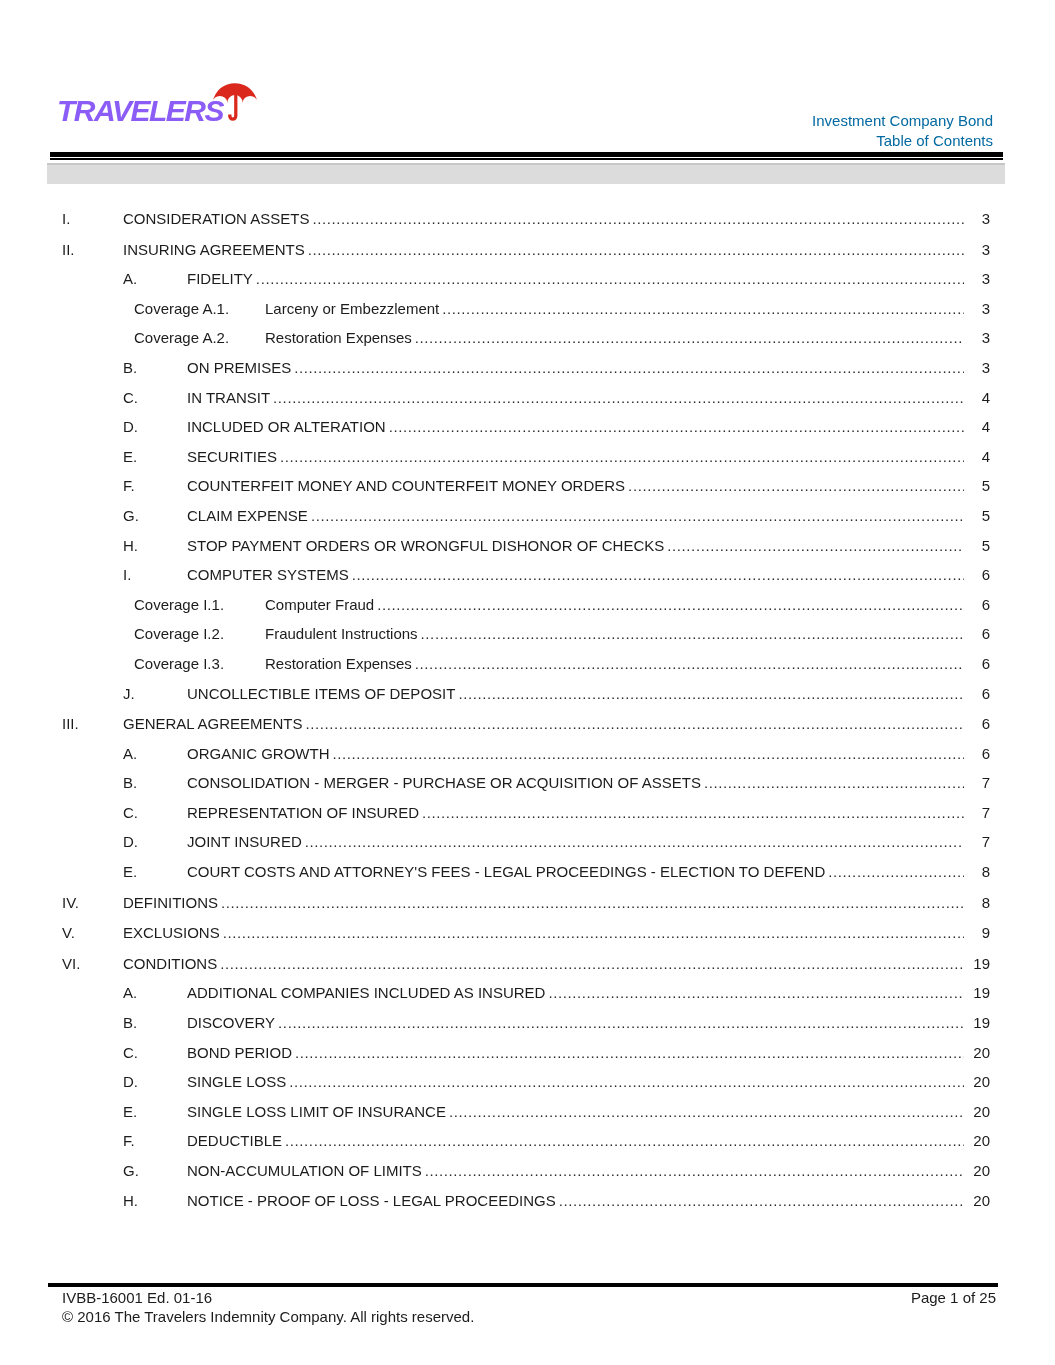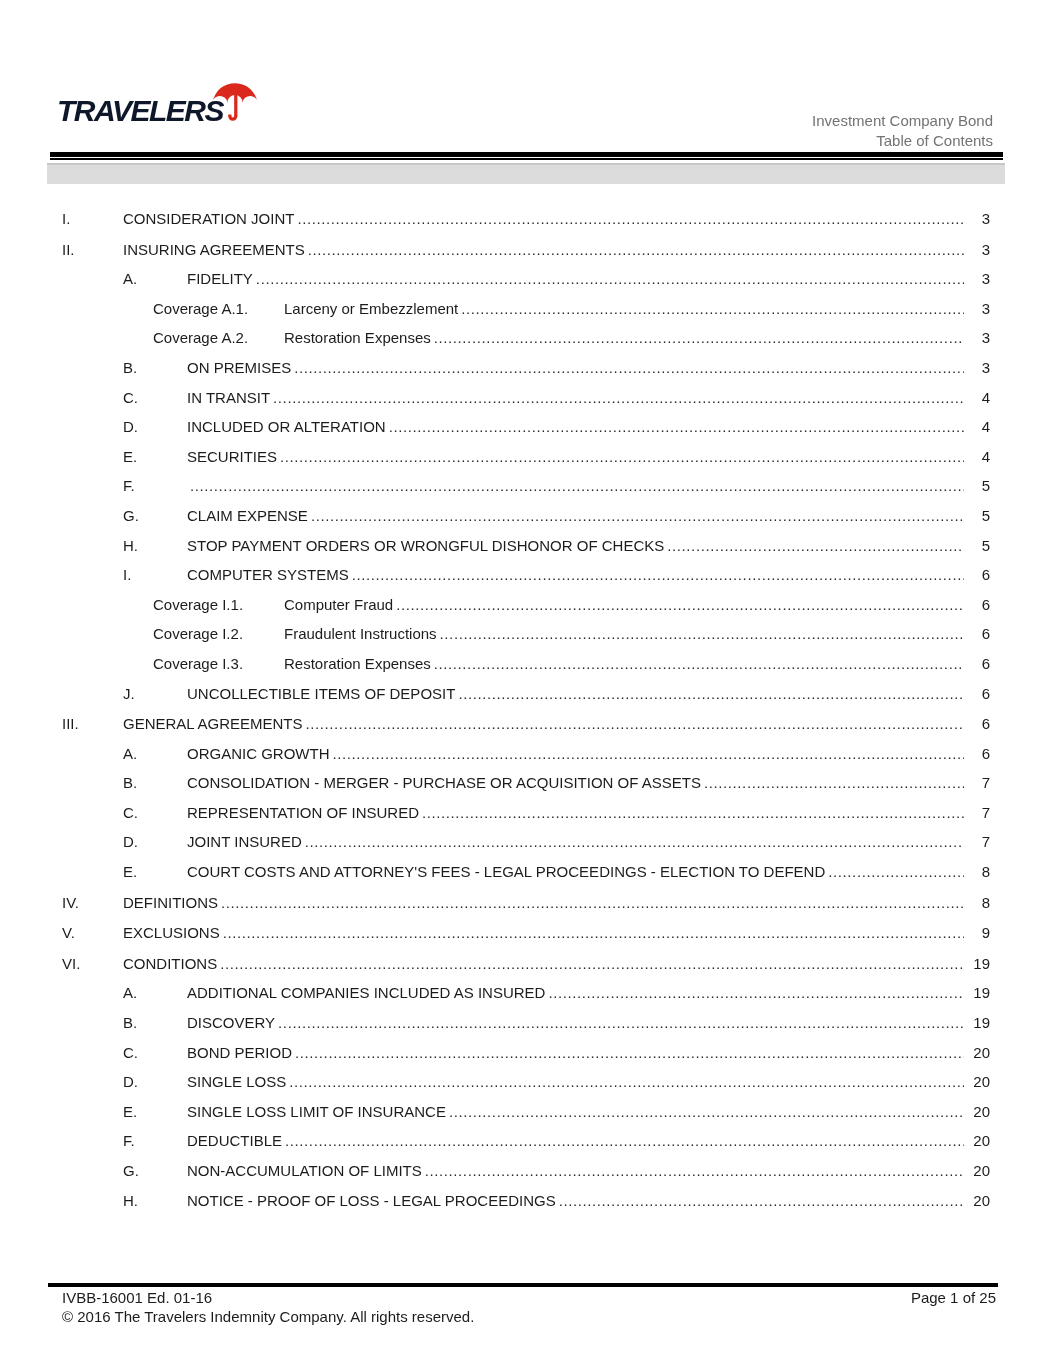--- a/index.html
+++ b/index.html
@@ -20,21 +20,21 @@
   .logo-text {
     font-style: italic; font-weight: bold;
     font-size: 30px; letter-spacing: -1.5px;
     margin-top: 14px;
     white-space: nowrap;
   }
   .umbrella { width: 50px; height: 50px; margin-left: -13px; display: block; }
 
   .doc-title {
     position: absolute; right: 62px; top: 111px;
-    text-align: right; font-size: 15px; line-height: 20px; color: #737373;
+    text-align: right; font-size: 15px; line-height: 20px; color: #0369a1;
   }
 
   .header-rule {
     position: absolute; left: 50px; top: 152px; width: 953px; height: 8px;
     background: linear-gradient(#000 0 5px, #fff 5px 6px, #000 6px 8px);
   }
   .gray-bar {
     position: absolute; left: 47px; top: 163px; width: 958px; height: 21px;
     background: #dcdcdc; border-top: 2px solid #c7c7c7; box-sizing: border-box;
   }
@@ -54,21 +54,21 @@
   .num   { flex: none; }
   .title { flex: none; }
   .dots  {
     flex: 1 1 auto; overflow: hidden;
     letter-spacing: 0.6px; padding-left: 3px; color: #2a2a2a;
   }
   .page-num { flex: none; min-width: 22px; text-align: right; padding-left: 4px; }
 
   .lvl1 .num { width: 61px; }
   .lvl2 .num { margin-left: 61px; width: 64px; }
-  .lvl3 .num { margin-left: 91px; width: 131px; }
+  .lvl3 .num { margin-left: 72px; width: 131px; }
 
   
   .footer-rule {
     position: absolute; left: 48px; top: 1283px; width: 950px; height: 4px;
     background: #000;
   }
   .footer-left {
     position: absolute; left: 62px; top: 1288px;
     font-size: 15px; line-height: 19px;
   }
@@ -76,21 +76,21 @@
     position: absolute; right: 59px; top: 1288px;
     font-size: 15px; line-height: 19px; text-align: center;
   }
 </style>
 </head>
 <body>
 
 <div class="page">
 
   <div class="logo">
-    <span class="logo-text" style="color: #0f172a;">TRAVELERS</span>
+    <span class="logo-text" style="color: #8b5cf6;">TRAVELERS</span>
     <svg class="umbrella" viewBox="0 0 54 52" aria-hidden="true" style="color: rgb(218, 41, 28);">
       <path fill="currentColor" d="M2.5,23.5 C5.5,9.5 15.5,2.5 27,2.5 C38.5,2.5 48.5,9.5 51.5,23.5
            A8.2,8.2 0 0 0 35.2,23.5
            A8.2,8.2 0 0 0 18.8,23.5
            A8.2,8.2 0 0 0 2.5,23.5 Z"></path>
       <path fill="currentColor" d="M29.6,13 L29.6,38 A5,5 0 0 1 19.6,38 L19.6,36.3 L23.2,36.3 L23.2,38
            A1.45,1.45 0 0 0 26.1,38 L26.1,13 Z"></path>
     </svg>
   </div>
 
@@ -98,21 +98,21 @@
     <div>Investment Company Bond</div>
     <div>Table of Contents</div>
   </div>
 
   <div class="header-rule"></div>
   <div class="gray-bar"></div>
 
   <div class="toc">
       <div class="row lvl1">
     <span class="num">I.</span>
-    <span class="title">CONSIDERATION JOINT</span>
+    <span class="title">CONSIDERATION ASSETS</span>
     <span class="dots">................................................................................................................................................................................................................................................</span>
     <span class="page-num">3</span>
   </div>
       <div class="row lvl1 break">
     <span class="num">II.</span>
     <span class="title">INSURING AGREEMENTS</span>
     <span class="dots">................................................................................................................................................................................................................................................</span>
     <span class="page-num">3</span>
   </div>
       <div class="row lvl2">
@@ -152,20 +152,21 @@
     <span class="page-num">4</span>
   </div>
       <div class="row lvl2">
     <span class="num">E.</span>
     <span class="title">SECURITIES</span>
     <span class="dots">................................................................................................................................................................................................................................................</span>
     <span class="page-num">4</span>
   </div>
       <div class="row lvl2">
     <span class="num">F.</span>
+    <span class="title">COUNTERFEIT MONEY AND COUNTERFEIT MONEY ORDERS</span>
     <span class="dots">................................................................................................................................................................................................................................................</span>
     <span class="page-num">5</span>
   </div>
       <div class="row lvl2">
     <span class="num">G.</span>
     <span class="title">CLAIM EXPENSE</span>
     <span class="dots">................................................................................................................................................................................................................................................</span>
     <span class="page-num">5</span>
   </div>
       <div class="row lvl2">

